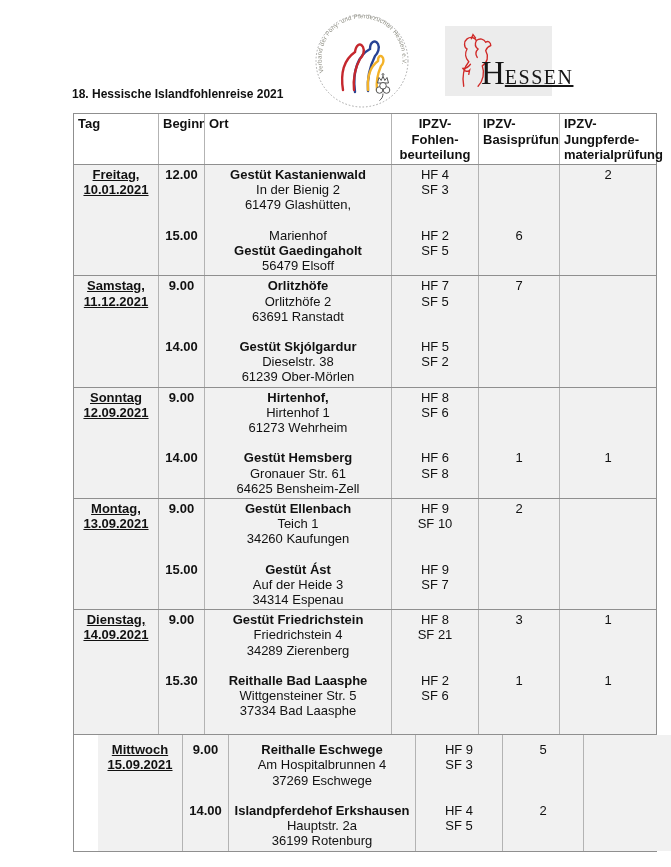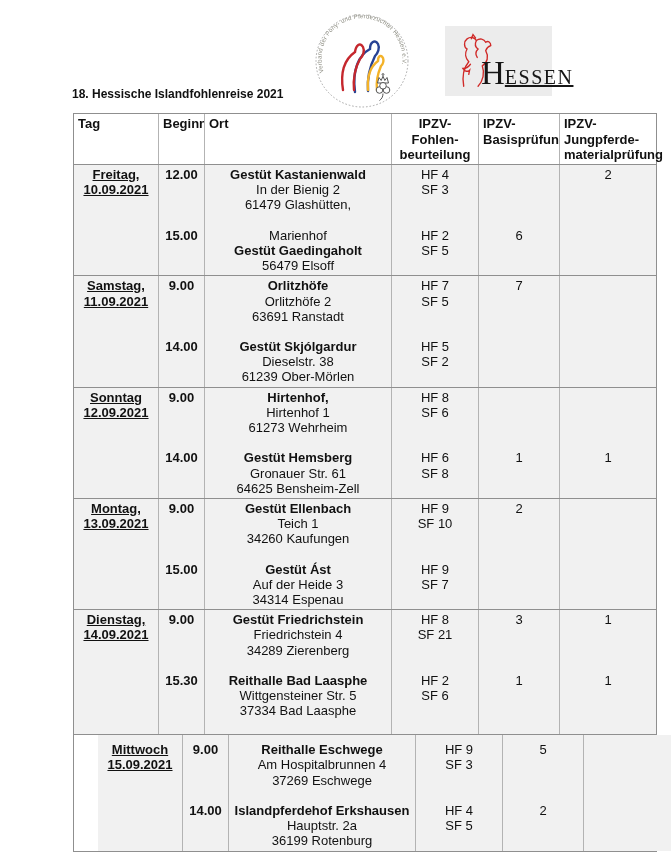--- a/index.html
+++ b/index.html
@@ -91,21 +91,21 @@
       <div class="th">IPZV-
 Basisprüfung</div>
       <div class="th">IPZV-
 Jungpferde-
 materialprüfung</div>
     </div>
     <div>
   <div class="trow">
     <div class="td">
       <div class="line day">Freitag,</div>
-      <div class="line day">10.09.2021</div>
+      <div class="line day">10.01.2021</div>
     </div>
     <div class="td">
       <div class="line bold">12.00</div>
       <div class="line"></div>
             <div class="line"></div>
             <div class="line"></div>
       <div class="line bold">15.00</div>
     </div>
     <div class="td">
       <div class="line bold">Gestüt Kastanienwald</div>
@@ -136,21 +136,21 @@
       <div class="line"></div>
             <div class="line"></div>
             <div class="line"></div>
       <div class="line"></div>
     </div>
   </div>
 
   <div class="trow">
     <div class="td">
       <div class="line day">Samstag,</div>
-      <div class="line day">11.09.2021</div>
+      <div class="line day">11.12.2021</div>
     </div>
     <div class="td">
       <div class="line bold">9.00</div>
       <div class="line"></div>
             <div class="line"></div>
             <div class="line"></div>
       <div class="line bold">14.00</div>
     </div>
     <div class="td">
       <div class="line bold">Orlitzhöfe</div>

